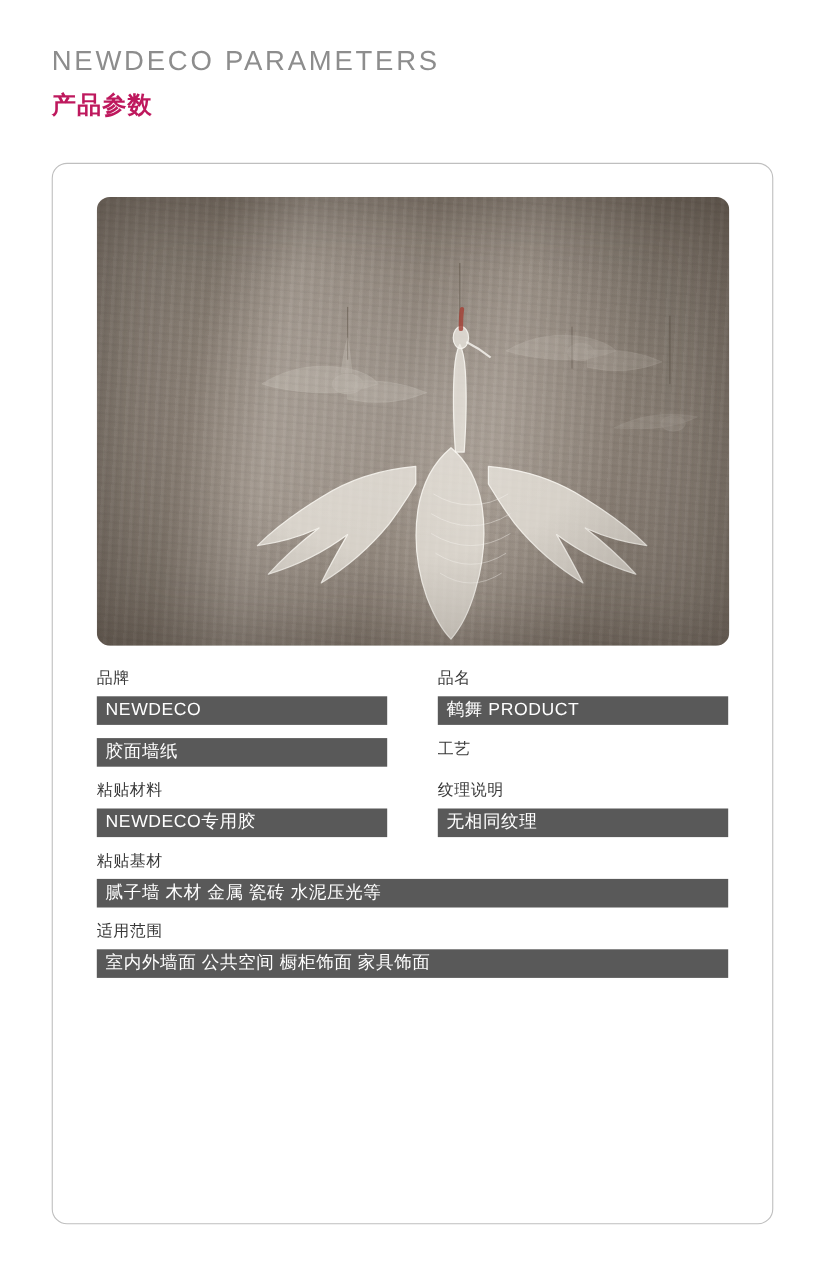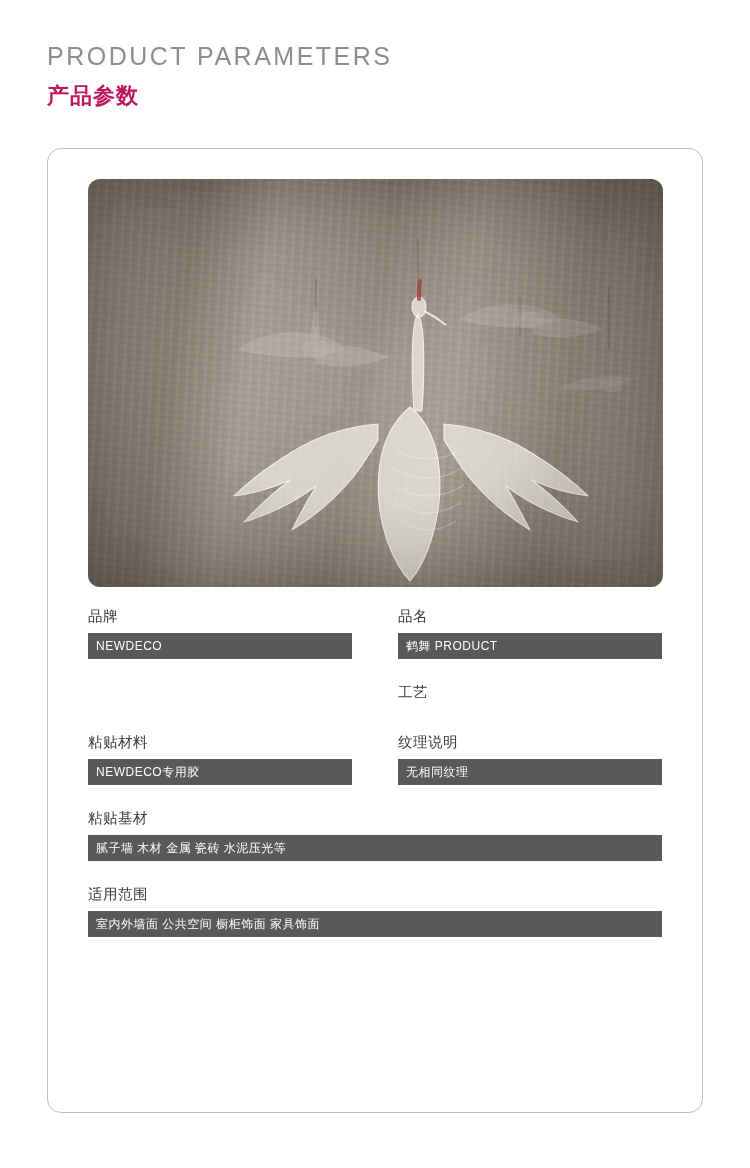--- a/index.html
+++ b/index.html
@@ -82,55 +82,55 @@
   }
   .fields {
     position: absolute;
     left: 40px;
     top: 458px;
     right: 40px;
   }
   .row {
     display: flex;
     gap: 46px;
-    margin-bottom: 24px;
+    margin-bottom: 12px;
   }
   .field {
     flex: 1 1 0;
     min-width: 0;
   }
   .field.full {
     flex: 1 1 100%;
   }
   .field-label {
     font-size: 14.5px;
     color: #3a3a3a;
     margin-bottom: 7px;
     letter-spacing: 0.5px;
   }
   .field-value {
     background: #595959;
     color: #ffffff;
-    font-size: 12px;
+    font-size: 16px;
     line-height: 26px;
     height: 26px;
     padding: 0 8px;
     box-sizing: border-box;
     letter-spacing: 0.5px;
     white-space: nowrap;
     overflow: hidden;
   }
 </style>
 </head>
 <body>
 
 <div class="page">
 
   <div class="header">
-    <div class="title-en">PRODUCT PARAMETERS</div>
+    <div class="title-en">NEWDECO PARAMETERS</div>
     <div class="title-cn">产品参数</div>
   </div>
 
   <div class="card">
 
     <div class="hero">
       <div class="grain"></div>
       <svg viewBox="0 0 575 408" preserveAspectRatio="none">
         <g stroke="rgba(235,230,222,0.55)" fill="none" stroke-width="1.1">
 
@@ -190,20 +190,21 @@
         </div>
         <div class="field">
           <div class="field-label">品名</div>
           <div class="field-value">鹤舞 PRODUCT</div>
         </div>
       </div>
 
 
       <div class="row">
         <div class="field">
+          <div class="field-value">胶面墙纸</div>
         </div>
         <div class="field">
           <div class="field-label">工艺</div>
         </div>
       </div>
 
       <div class="row">
         <div class="field">
           <div class="field-label">粘贴材料</div>
           <div class="field-value">NEWDECO专用胶</div>

